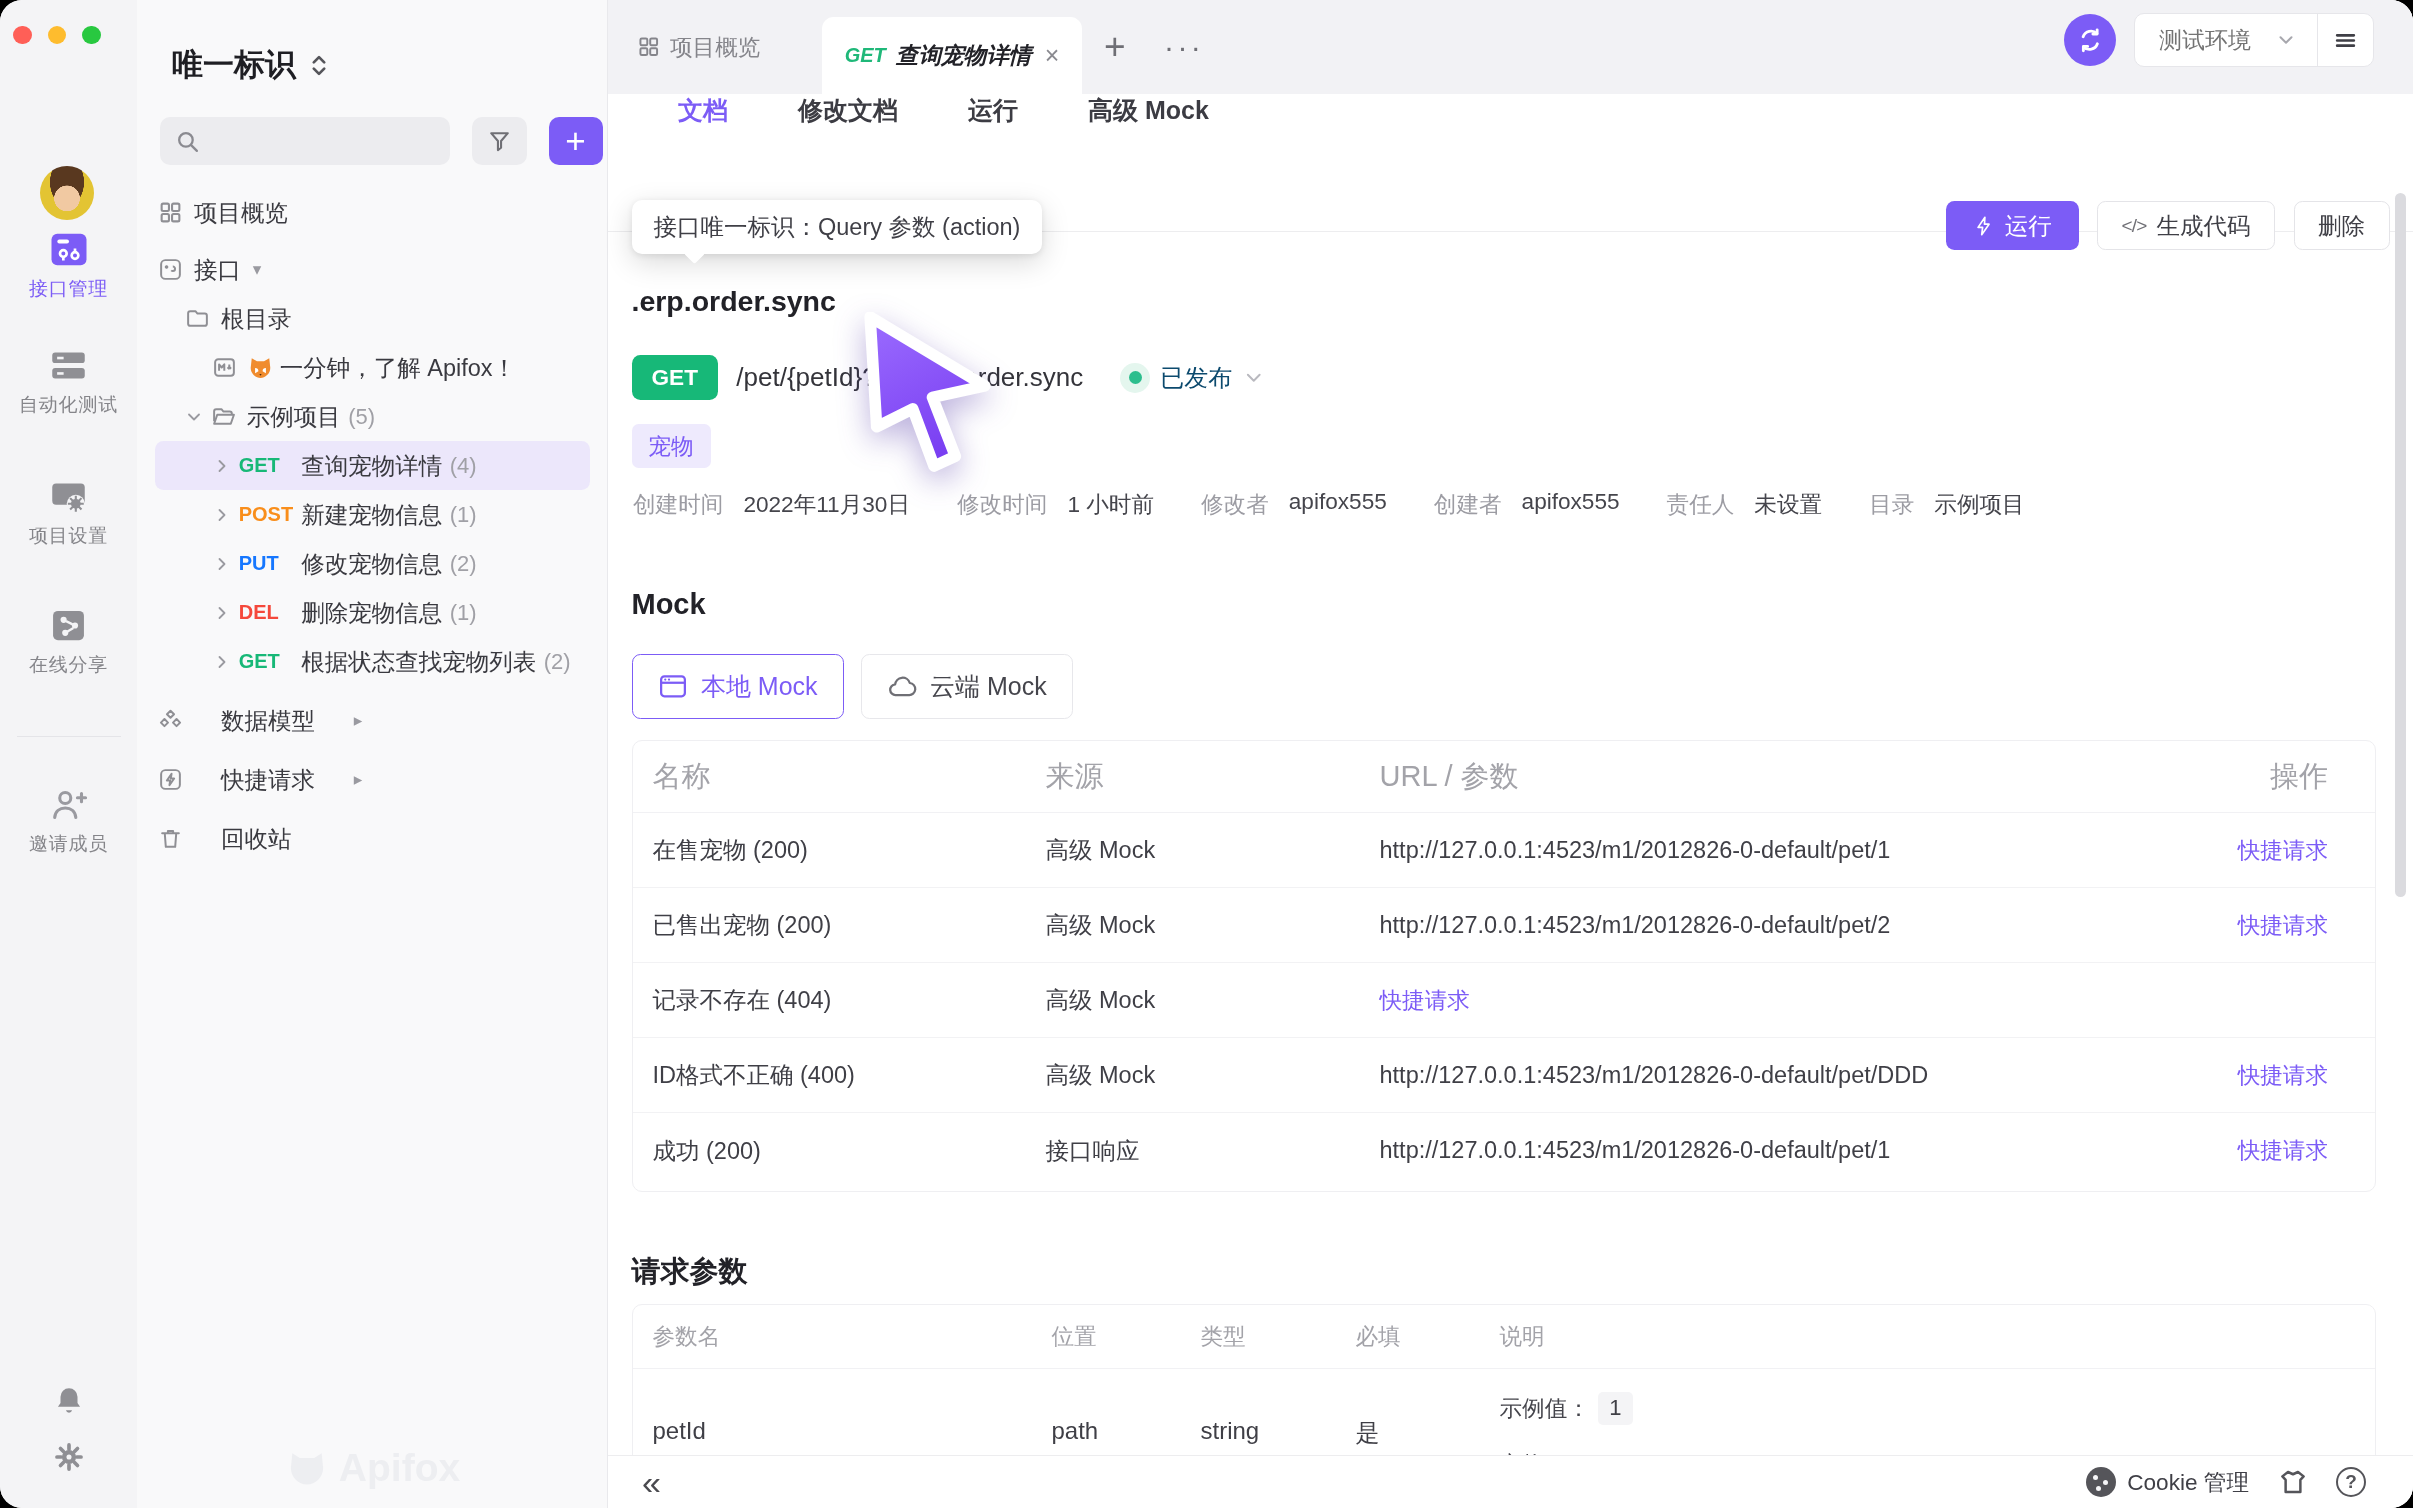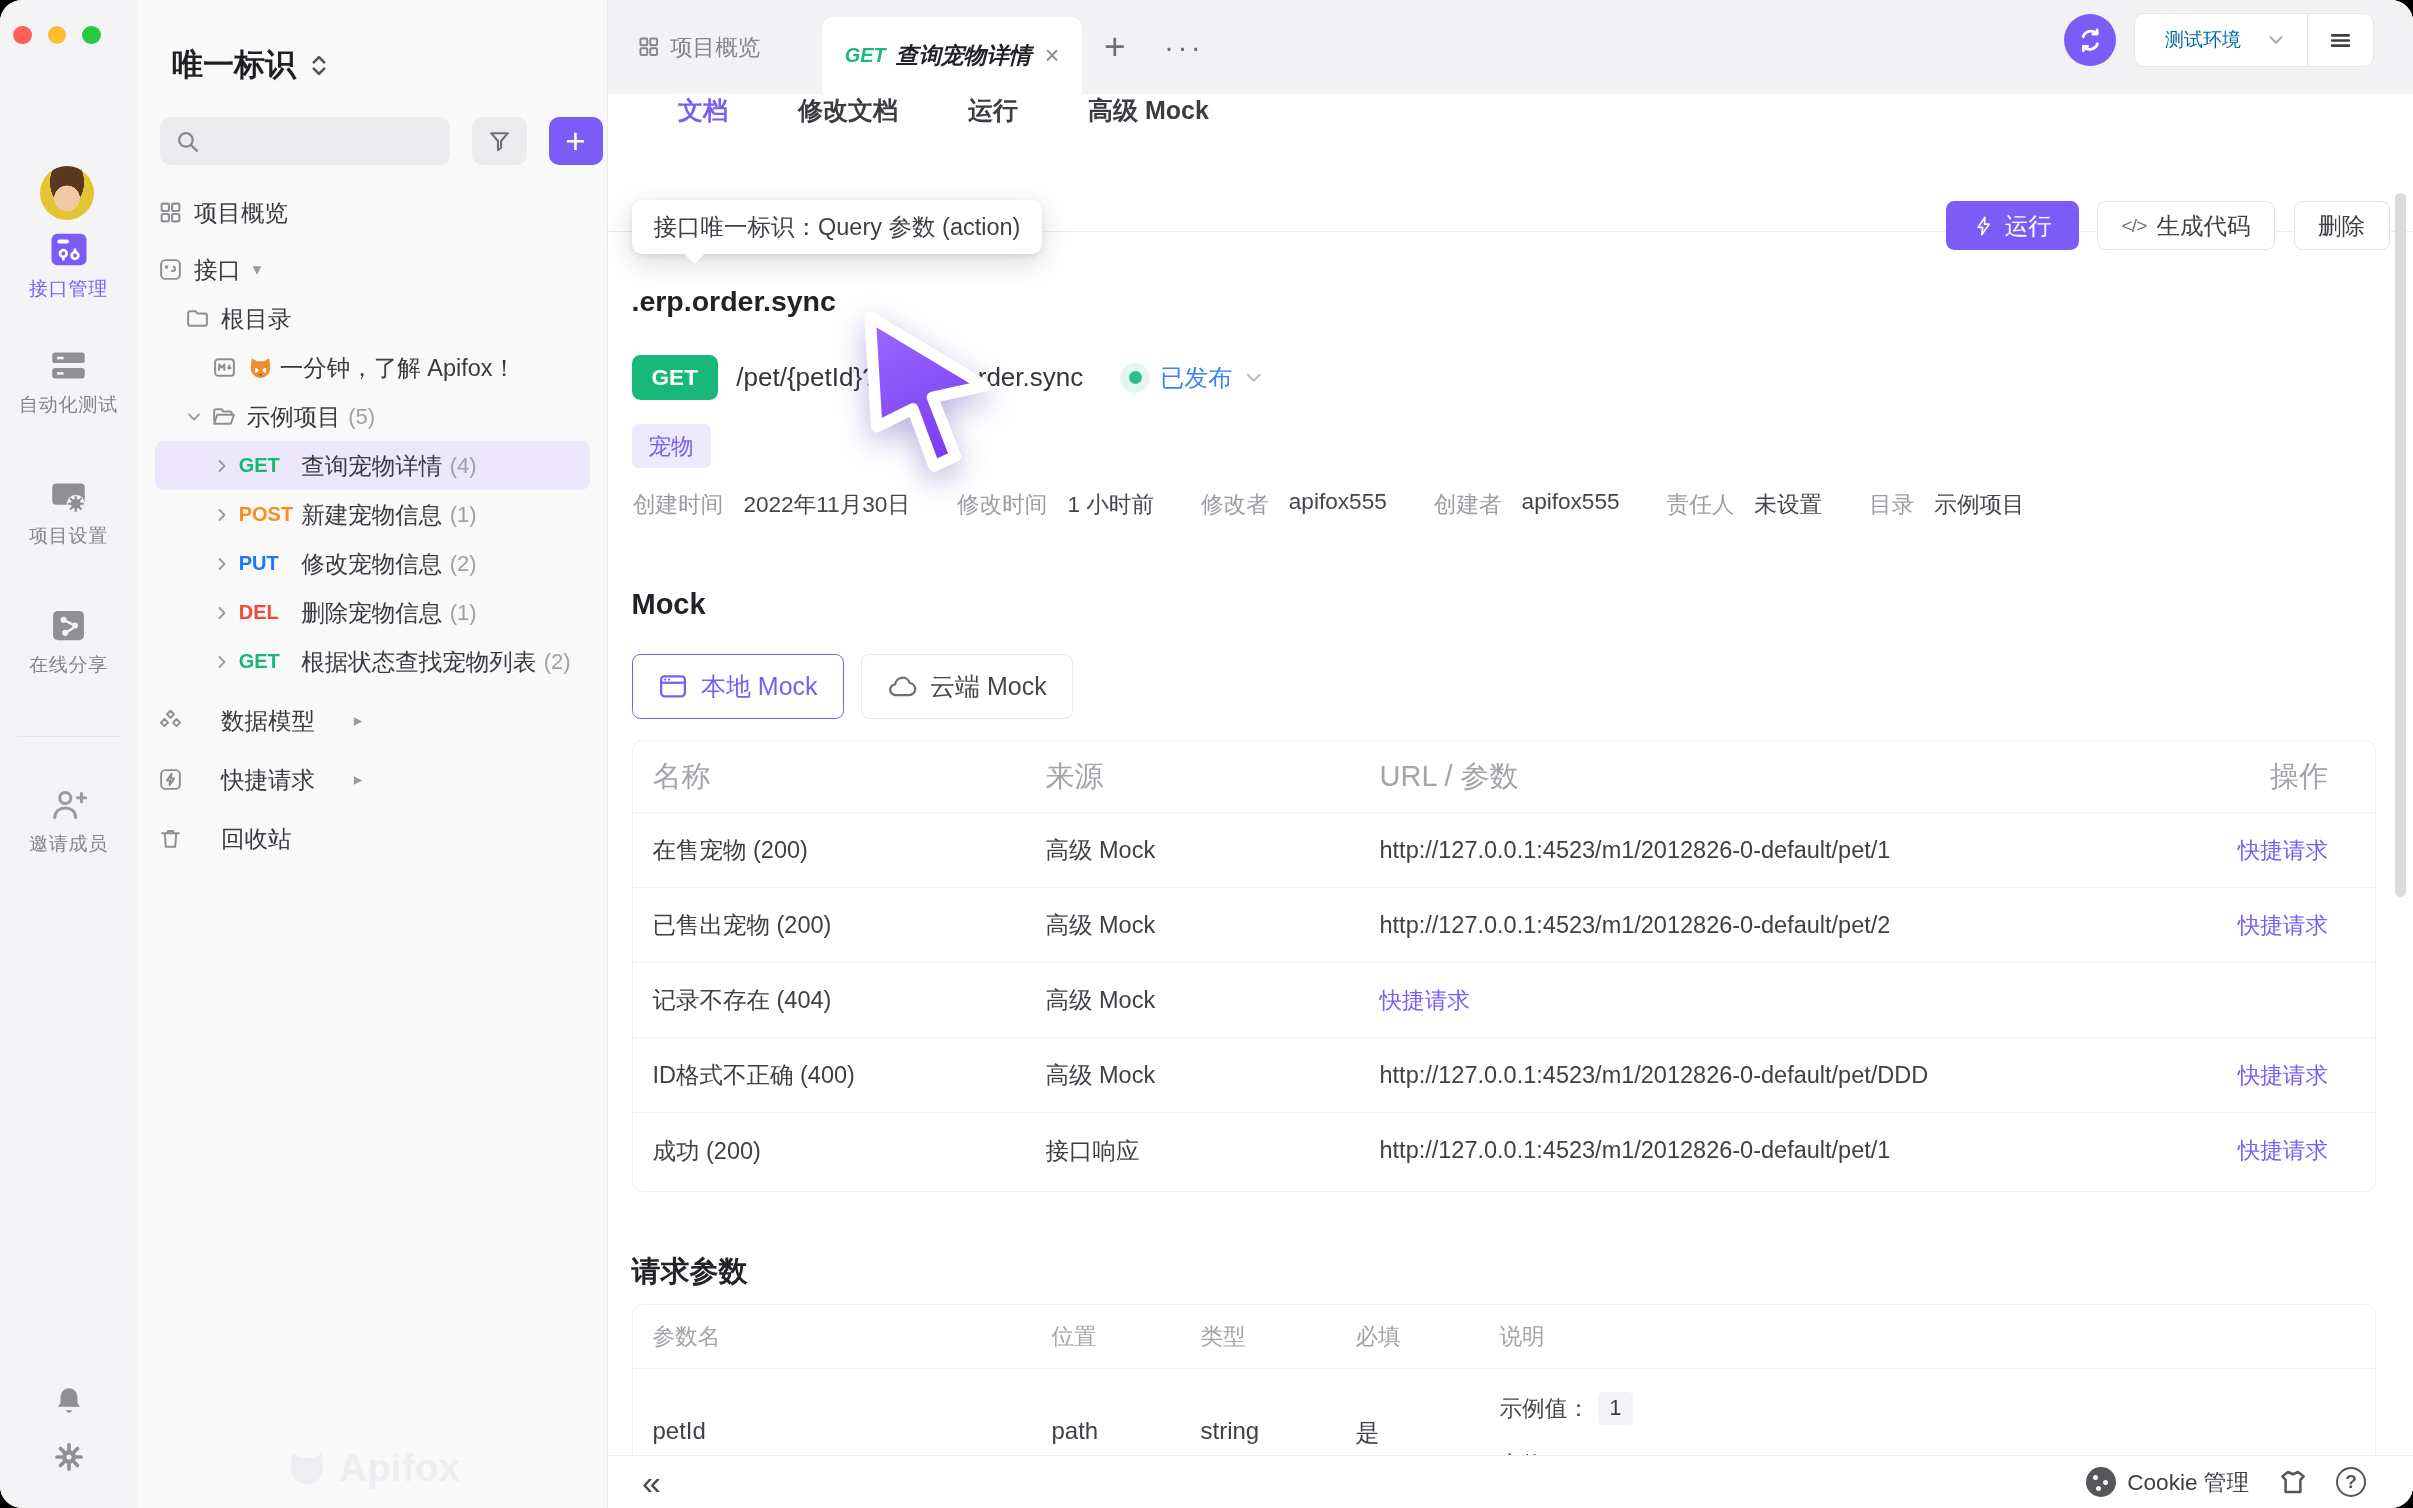--- a/index.html
+++ b/index.html
@@ -56,21 +56,21 @@
   .tabstrip { position:absolute; top:0; left:0; width:1805px; height:94px; background:#f2f2f5; }
   .tab-overview { position:absolute; left:28.5px; top:0; height:94px; display:flex; align-items:center; gap:10px; color:#85858b; font-size:22.6px; }
   .tab-active { position:absolute; left:214px; top:17px; width:260px; height:77px; background:#fff; border-radius:11.7px 11.7px 0 0; display:flex; align-items:center; justify-content:center; gap:10px; }
   .tab-active .m { font-style:italic; font-weight:700; font-size:20px; color:#1fb879; }
   .tab-active .t { font-style:italic; font-weight:700; font-size:22.6px; color:#222228; }
   .tab-active .x { font-size:25px; color:#8a8a90; margin-left:3.4px; }
   .tab-plus { position:absolute; left:496px; top:0; height:94px; display:flex; align-items:center; font-size:37px; font-weight:300; color:#6f6f75; }
   .tab-more { position:absolute; left:556px; top:0; height:94px; display:flex; align-items:center; font-size:30px; letter-spacing:3.4px; color:#6f6f75; }
   .sync-btn { position:absolute; left:1456px; top:14.2px; width:52px; height:52px; border-radius:50%; background:#7c5cf6; display:flex; align-items:center; justify-content:center; color:#fff; }
   .env-pill { position:absolute; left:1526px; top:13.4px; width:240px; height:54px; background:#fff; border:0.8px solid #e6e6ea; border-radius:10px; display:flex; align-items:center; }
-  .env-label { margin-left:30px; font-size:19px; color:#0369a1; }
+  .env-label { margin-left:24px; font-size:23px; color:#737373; }
   .env-chev { margin-left:23.5px; color:#a8a8ae; }
   .env-div { width:0.8px; height:54px; background:#e6e6ea; margin-left:20px; }
   .env-burger { flex:1; display:flex; align-items:center; justify-content:center; color:#3f3f46; }
 
   .docbar { position:absolute; top:94px; left:0; width:1805px; height:138px; background:#fff; border-bottom:0.8px solid #ededef; }
   .docbar-items { position:absolute; left:70px; top:0; height:137px; display:flex; align-items:flex-start; gap:70px; font-size:25px; color:#3c3c43;font-weight:bold; }
   .doc-item.active { color:#7c5cf6; }
   .doc-underline { position:absolute; left:23.5px; bottom:-1.7px; width:101px; height:5.9px; border-radius:3.4px; background:#7c5cf6; }
 
   .tooltip { position:absolute; left:23.5px; top:200px; height:54px; z-index:20; background:#fff; border-radius:10px;
@@ -84,21 +84,21 @@
   .code-glyph { font-size:19px; color:#6f6f75; letter-spacing:-0.8px; }
 
   .ep-title { position:absolute; left:23.5px; top:285px; font-size:28.5px; font-weight:600; color:#222228; }
   .ep-row { position:absolute; left:23.5px; top:355px; display:flex; align-items:center; }
   .get-badge { height:45px; padding:0 20px; border-radius:8.4px; background:#17b878; color:#fff; font-size:22.6px; font-weight:700; display:flex; align-items:center; }
   .ep-path { display:flex; align-items:center; margin-left:18.4px; font-size:26px; font-weight:500; color:#34343a; }
   .ep-path .spacer { width:65px; }
   .ep-status { display:flex; align-items:center; margin-left:37px; }
   .halo { width:30px; height:30px; border-radius:50%; background:#e4f6ee; display:flex; align-items:center; justify-content:center; }
   .dot { width:13.4px; height:13.4px; border-radius:50%; background:#2cbe8d; }
-  .ep-status .st { font-size:24px; color:#3b82f6; margin:0 10px 0 10px; }
+  .ep-status .st { font-size:24px; color:#0c4a6e; margin:0 10px 0 10px; }
   .ep-status .chev { color:#b9b9bf; }
   .tag { position:absolute; left:23.5px; top:424px; height:44px; padding:0 17px; border-radius:6.7px; background:#eeeafd; color:#7c5cf6; font-size:22.6px; display:flex; align-items:center; }
 
   .meta { position:absolute; left:25px; top:489px; display:flex; gap:47px; font-size:22.6px; }
   .meta .mi { display:flex; gap:20px; white-space:nowrap; }
   .meta .ml { color:#9c9ca3; }
   .meta .mv { color:#45454c; }
 
   .h2 { position:absolute; left:23.5px; font-size:29px; font-weight:700; color:#222228; }
   .h2.mock { top:588px; } .h2.params { top:1252px; }

